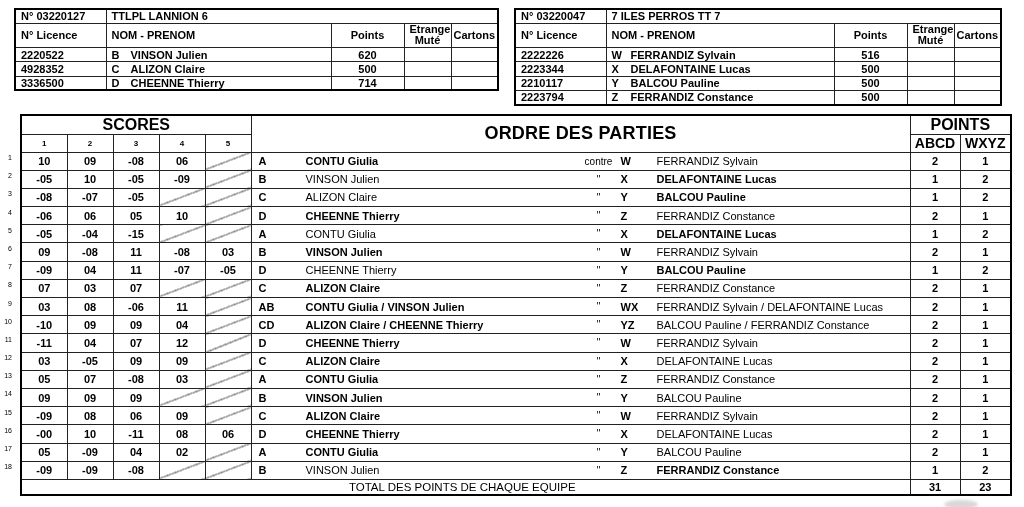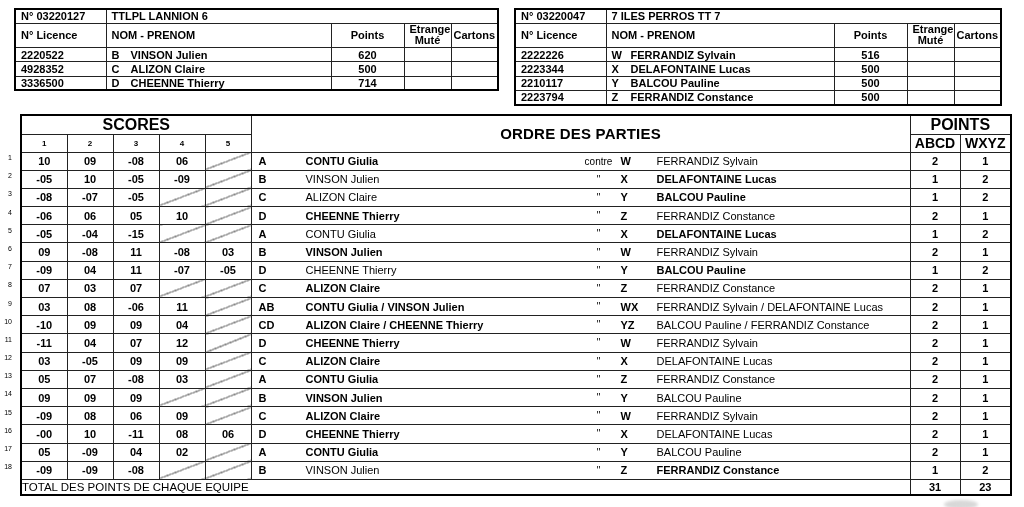--- a/index.html
+++ b/index.html
@@ -17,39 +17,39 @@
   .team-table td { border:1px solid #222; height:14.33px; font-size:11px; font-weight:bold; padding:0 5px; }
   .team-table td.c { text-align:center; padding:0; }
   .etr { font-size:6.5px; font-weight:normal; line-height:1.05; text-align:center; padding:0; }
   .pletter { display:inline-block; width:19px; font-weight:bold; }
 
   
   #match-table { position:absolute; left:20px; top:114px; width:990px; border:2px solid #000; background:#fff; }
   #match-table td { border:1px solid #222; }
   .head1 td, .head2 td { height:17.5px; text-align:center; font-weight:bold; }
   .hcell { font-size:16px; }
-  .order-h { font-size:15px; letter-spacing:0.2px; }
+  .order-h { font-size:18px; letter-spacing:0.2px; }
   .setnum { font-size:8px; }
   .subh { font-size:14px; }
   .match-row td { height:18.2px; }
   .score { font-size:11px; font-weight:bold; text-align:center; }
   .diag { background-image: linear-gradient(to bottom right,
             transparent calc(50% - 0.7px), #888 calc(50% - 0.7px),
             #888 calc(50% + 0.7px), transparent calc(50% + 0.7px)); }
   .order-cell { padding:0; }
   .order-flex { display:flex; align-items:center; height:100%; font-size:11px; }
   .home-letter { flex:0 0 54px; padding-left:7px; font-weight:bold; }
   .home-name { flex:0 0 275px; }
   .versus { flex:0 0 36px; text-align:center; font-size:10px; font-weight:normal; }
   .away-letter { flex:0 0 40px; padding-left:4px; font-weight:bold; }
   .away-name { flex:1 1 auto; }
   .bold { font-weight:bold; }
   .pts { font-size:11px; font-weight:bold; text-align:center; }
   .total-row td { height:16px; }
-  .total-label { text-align:left; font-size:11.5px; font-weight:normal; padding-right:7px; }
+  .total-label { text-align:center; font-size:11.5px; font-weight:normal; padding-right:7px; }
 
   
   #row-numbers { position:absolute; left:2px; top:149px; width:10px; }
   .rownum { height:18.2px; line-height:18.2px; font-size:7px; text-align:right; color:#000; }
 
   
   .smudge { position:absolute; left:944px; top:500px; width:34px; height:9px;
             background:#d8d8d8; border-radius:50%; filter:blur(1.5px); }
 </style>
 </head>

